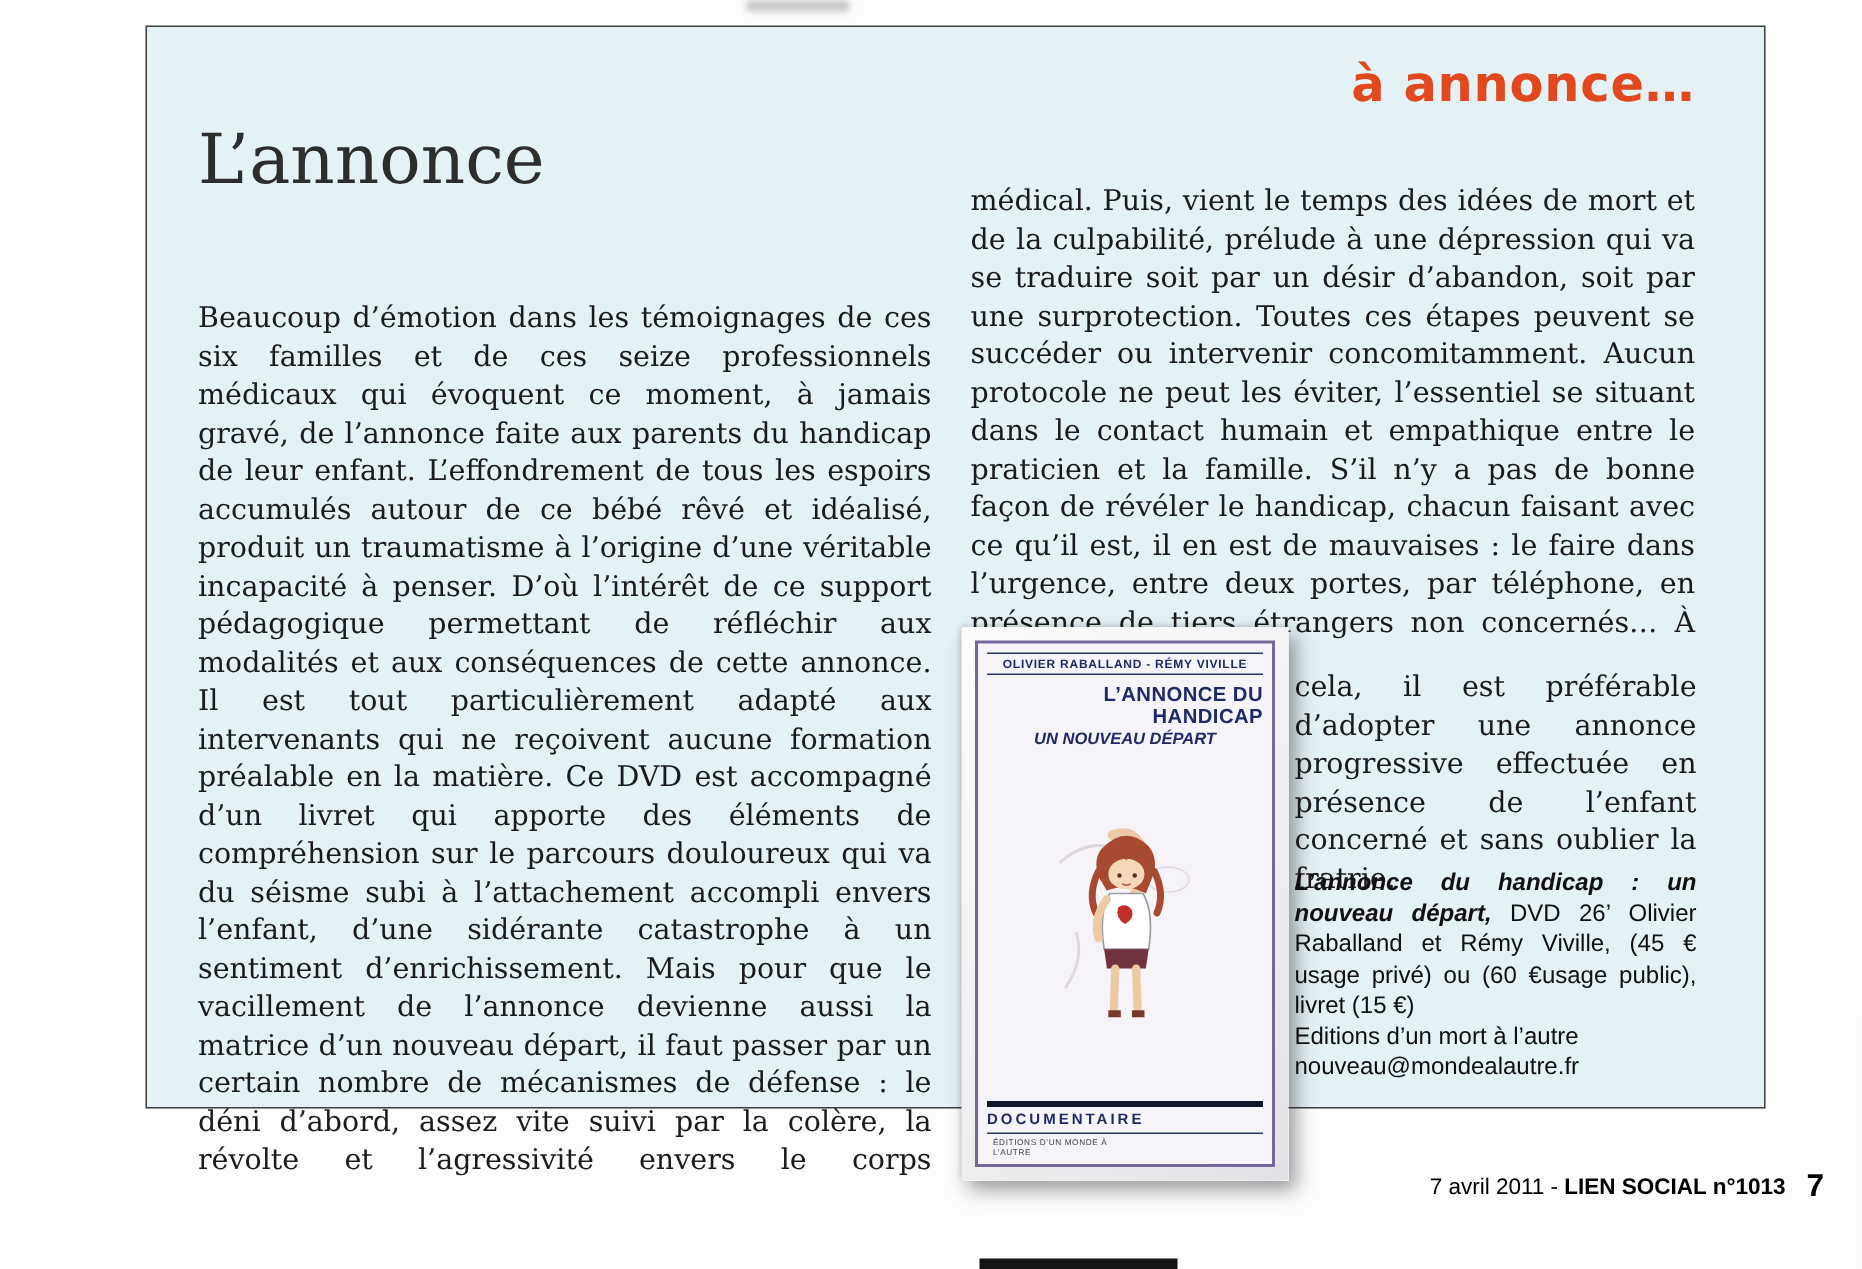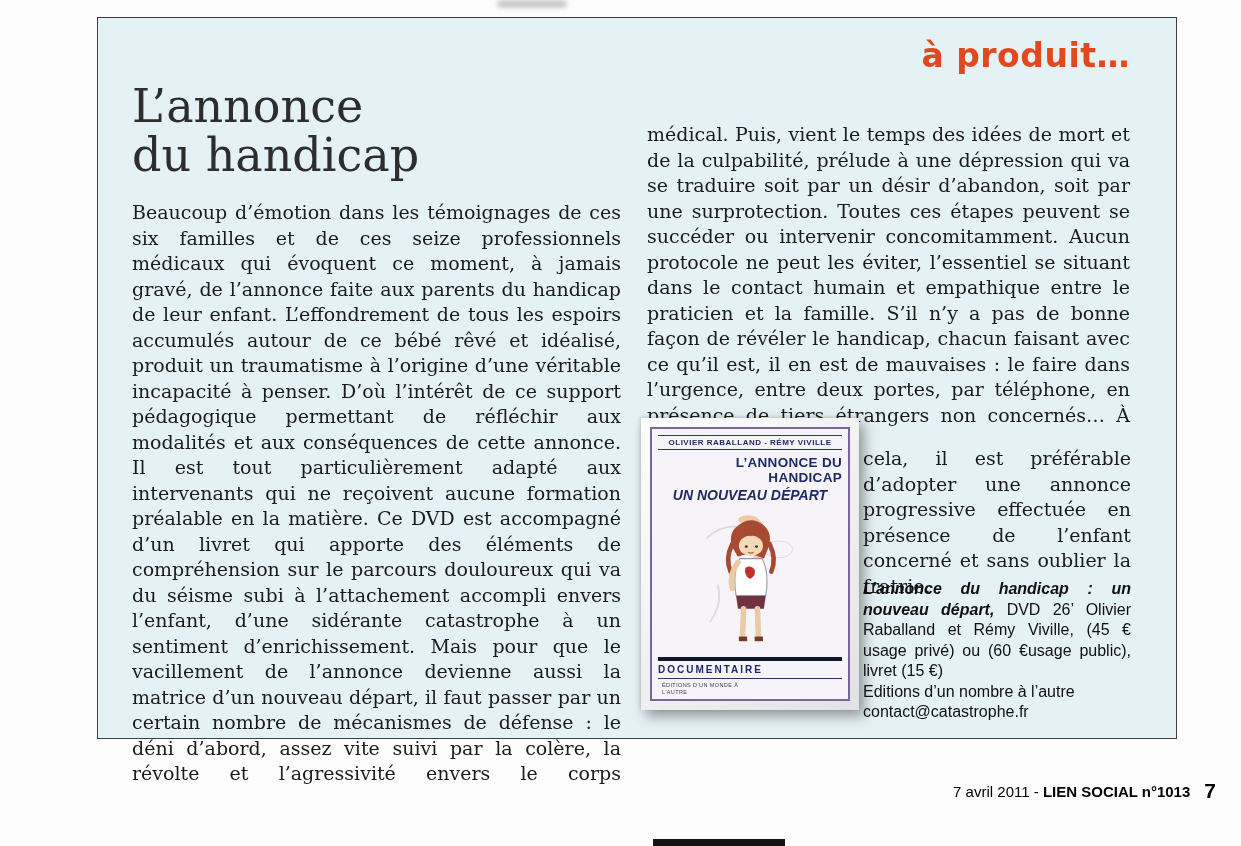--- a/index.html
+++ b/index.html
@@ -24,39 +24,39 @@
   .article-title span { display:block; }
   .body-text {
     font-size:19px; line-height:25.5px; color:#1b1b1b;
     text-align:justify;
   }
   .col-left  { position:absolute; left:34px;  top:182px; width:489px; text-align-last:justify; }
   .col-right-top { position:absolute; left:549px; top:104px; width:483px; text-align-last:justify; }
   .col-right-wrap { position:absolute; left:765px; top:383px; width:268px;margin-top:45px; }
 
   .dvd-figure {
-    position:absolute; left:543px; top:400px; width:218px; height:292px;
+    position:absolute; left:543px; top:400px; width:218px; height:369px;
     background:linear-gradient(135deg,#fdfdfd 0%,#ececef 70%,#e2e2e6 100%);
     box-shadow:5px 6px 12px rgba(40,40,40,0.45), -1px -1px 3px rgba(60,60,60,0.18);
     padding:9px; box-sizing:border-box;
   }
   .dvd-cover {
     width:100%; height:100%; box-sizing:border-box;
     background:#f6f4f8; border:2px solid #76679b;
     display:flex; flex-direction:column; align-items:center;
     padding:6px 6px 4px; font-family:"Liberation Sans", sans-serif;
     color:#1d2a66;
   }
   .dvd-authors {
     width:100%; text-align:center; font-size:8px; font-weight:700;
     letter-spacing:0.5px; border-top:1px solid #2a3668; border-bottom:1px solid #2a3668;
     padding:2px 0;
   }
   .dvd-title { margin-top:5px; font-size:13.5px; font-weight:700; text-align:right; letter-spacing:0.3px; }
-  .dvd-subtitle { font-style:italic; font-size:14px; font-weight:600; margin-top:2px; }
+  .dvd-subtitle { font-style:italic; font-size:11px; font-weight:600; margin-top:2px; }
   .dvd-art { flex:1; width:100%; display:flex; align-items:center; justify-content:center; min-height:0; }
   .dvd-genre {
     width:100%; text-align:left; font-size:10px; font-weight:700; letter-spacing:2px;
     border-top:4px solid #0f172a; border-bottom:1px solid #2a3668; padding:3px 0;
   }
   .dvd-publisher {
     align-self:flex-start; margin:3px 0 0 4px; width:78px;
     font-size:5.5px; line-height:6.5px; letter-spacing:0.4px;
     color:#44404e; text-transform:uppercase;
   }
@@ -82,25 +82,24 @@
 </style>
 </head>
 <body>
 
 <div class="page">
 
   <div class="artifact artifact-top"></div>
 
   <div class="panel">
 
-    <div class="section-label">à produit…</div>
+    <div class="section-label">à annonce…</div>
 
     <h1 class="article-title" style="margin:0; font-weight:500;">
       <span>L’annonce</span>
-      <span>du handicap</span>
     </h1>
 
     <div class="body-text col-left">Beaucoup d’émotion dans les témoignages de ces six familles et de ces seize professionnels médicaux qui évoquent ce moment, à jamais gravé, de l’annonce faite aux parents du handicap de leur enfant. L’effondrement de tous les espoirs accumulés autour de ce bébé rêvé et idéalisé, produit un traumatisme à l’origine d’une véritable incapacité à penser. D’où l’intérêt de ce support pédagogique permettant de réfléchir aux modalités et aux conséquences de cette annonce. Il est tout particulièrement adapté aux intervenants qui ne reçoivent aucune formation préalable en la matière. Ce DVD est accompagné d’un livret qui apporte des éléments de compréhension sur le parcours douloureux qui va du séisme subi à l’attachement accompli envers l’enfant, d’une sidérante catastrophe à un sentiment d’enrichissement. Mais pour que le vacillement de l’annonce devienne aussi la matrice d’un nouveau départ, il faut passer par un certain nombre de mécanismes de défense : le déni d’abord, assez vite suivi par la colère, la révolte et l’agressivité envers le corps</div>
 
     <div class="body-text col-right-top">médical. Puis, vient le temps des idées de mort et de la culpabilité, prélude à une dépression qui va se traduire soit par un désir d’abandon, soit par une surprotection. Toutes ces étapes peuvent se succéder ou intervenir concomitamment. Aucun protocole ne peut les éviter, l’essentiel se situant dans le contact humain et empathique entre le praticien et la famille. S’il n’y a pas de bonne façon de révéler le handicap, chacun faisant avec ce qu’il est, il en est de mauvaises : le faire dans l’urgence, entre deux portes, par téléphone, en présence de tiers étrangers non concernés… À tout</div>
 
     <div class="dvd-figure">
       <div class="dvd-cover">
         <div class="dvd-authors">OLIVIER RABALLAND - RÉMY VIVILLE</div>
         <div class="dvd-title">L’ANNONCE DU HANDICAP</div>
@@ -143,22 +142,22 @@
         <div class="dvd-genre">DOCUMENTAIRE</div>
         <div class="dvd-publisher">ÉDITIONS D’UN MONDE À L’AUTRE</div>
       </div>
     </div>
 
     <div class="body-text col-right-wrap">cela, il est préférable d’adopter une annonce progressive effectuée en présence de l’enfant concerné et sans oublier la fratrie.</div>
 
     <div class="caption">
       <span class="caption-lead">L’annonce du handicap : un nouveau départ,</span>
       <span>DVD 26’ Olivier Raballand et Rémy Viville, (45 € usage privé) ou (60 €usage public), livret (15 €)</span>
-      <div class="caption-line">Editions d’un nombre à l’autre</div>
-      <div class="caption-line">contact@catastrophe.fr</div>
+      <div class="caption-line">Editions d’un mort à l’autre</div>
+      <div class="caption-line">nouveau@mondealautre.fr</div>
     </div>
 
   </div>
 
   <div class="footer">
     <span>7 avril 2011 - </span><span class="footer-journal">LIEN SOCIAL n°1013</span><span class="footer-page">7</span>
   </div>
 
   <div class="artifact artifact-bottom"></div>
 

